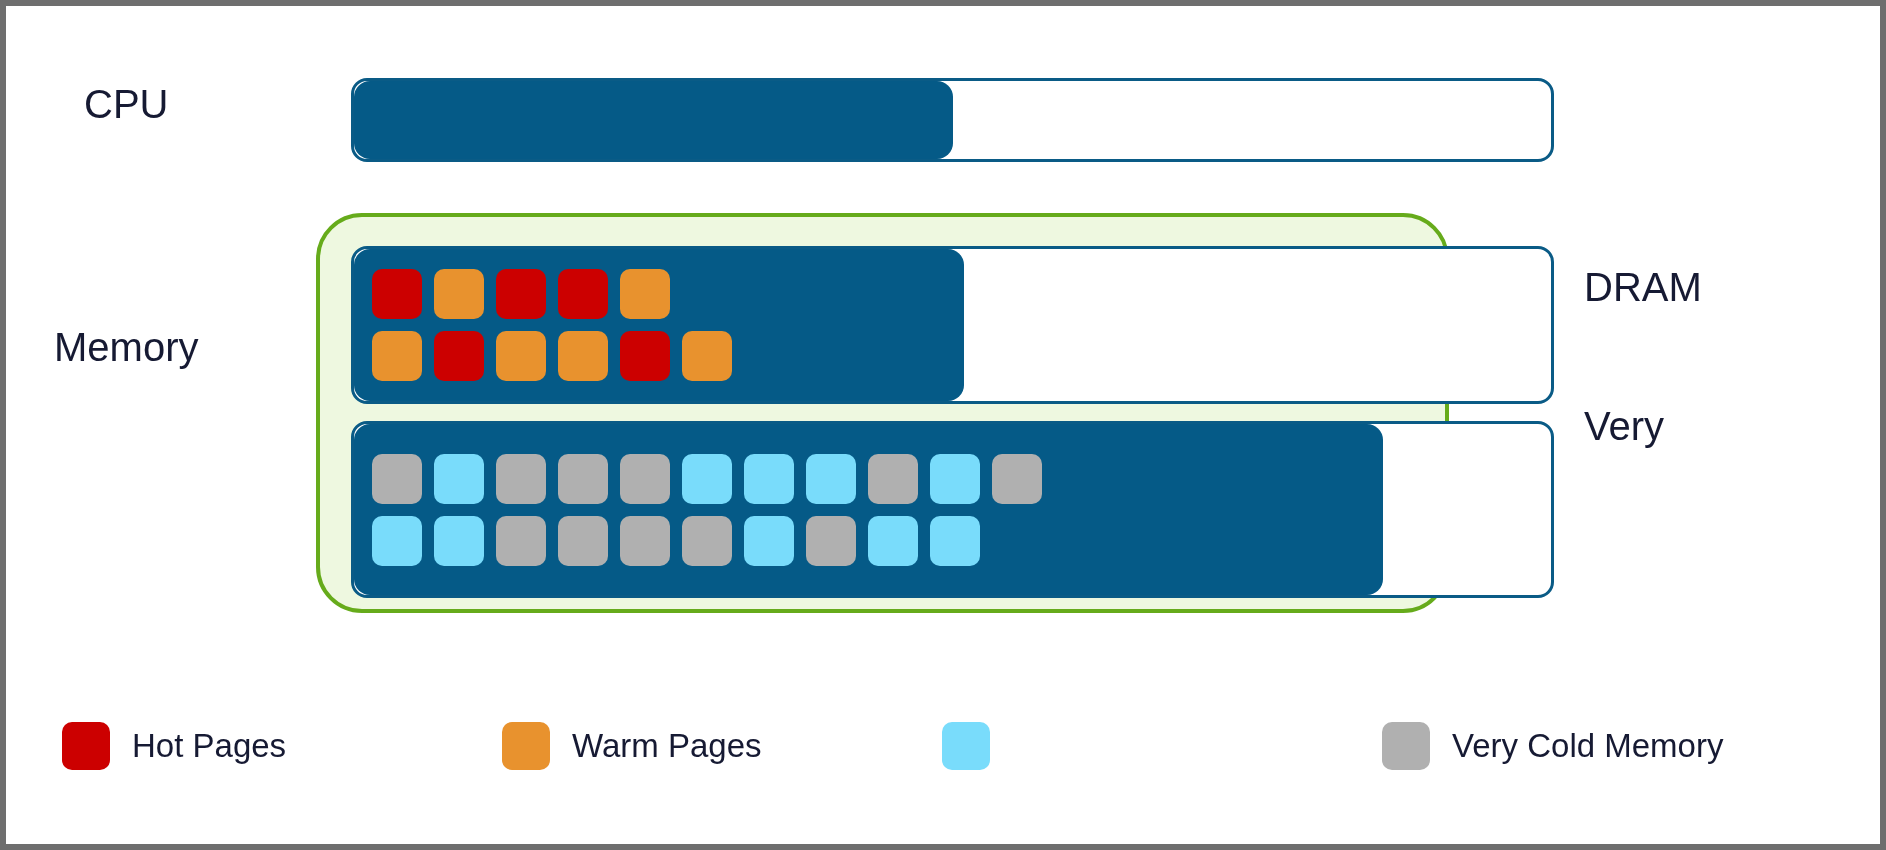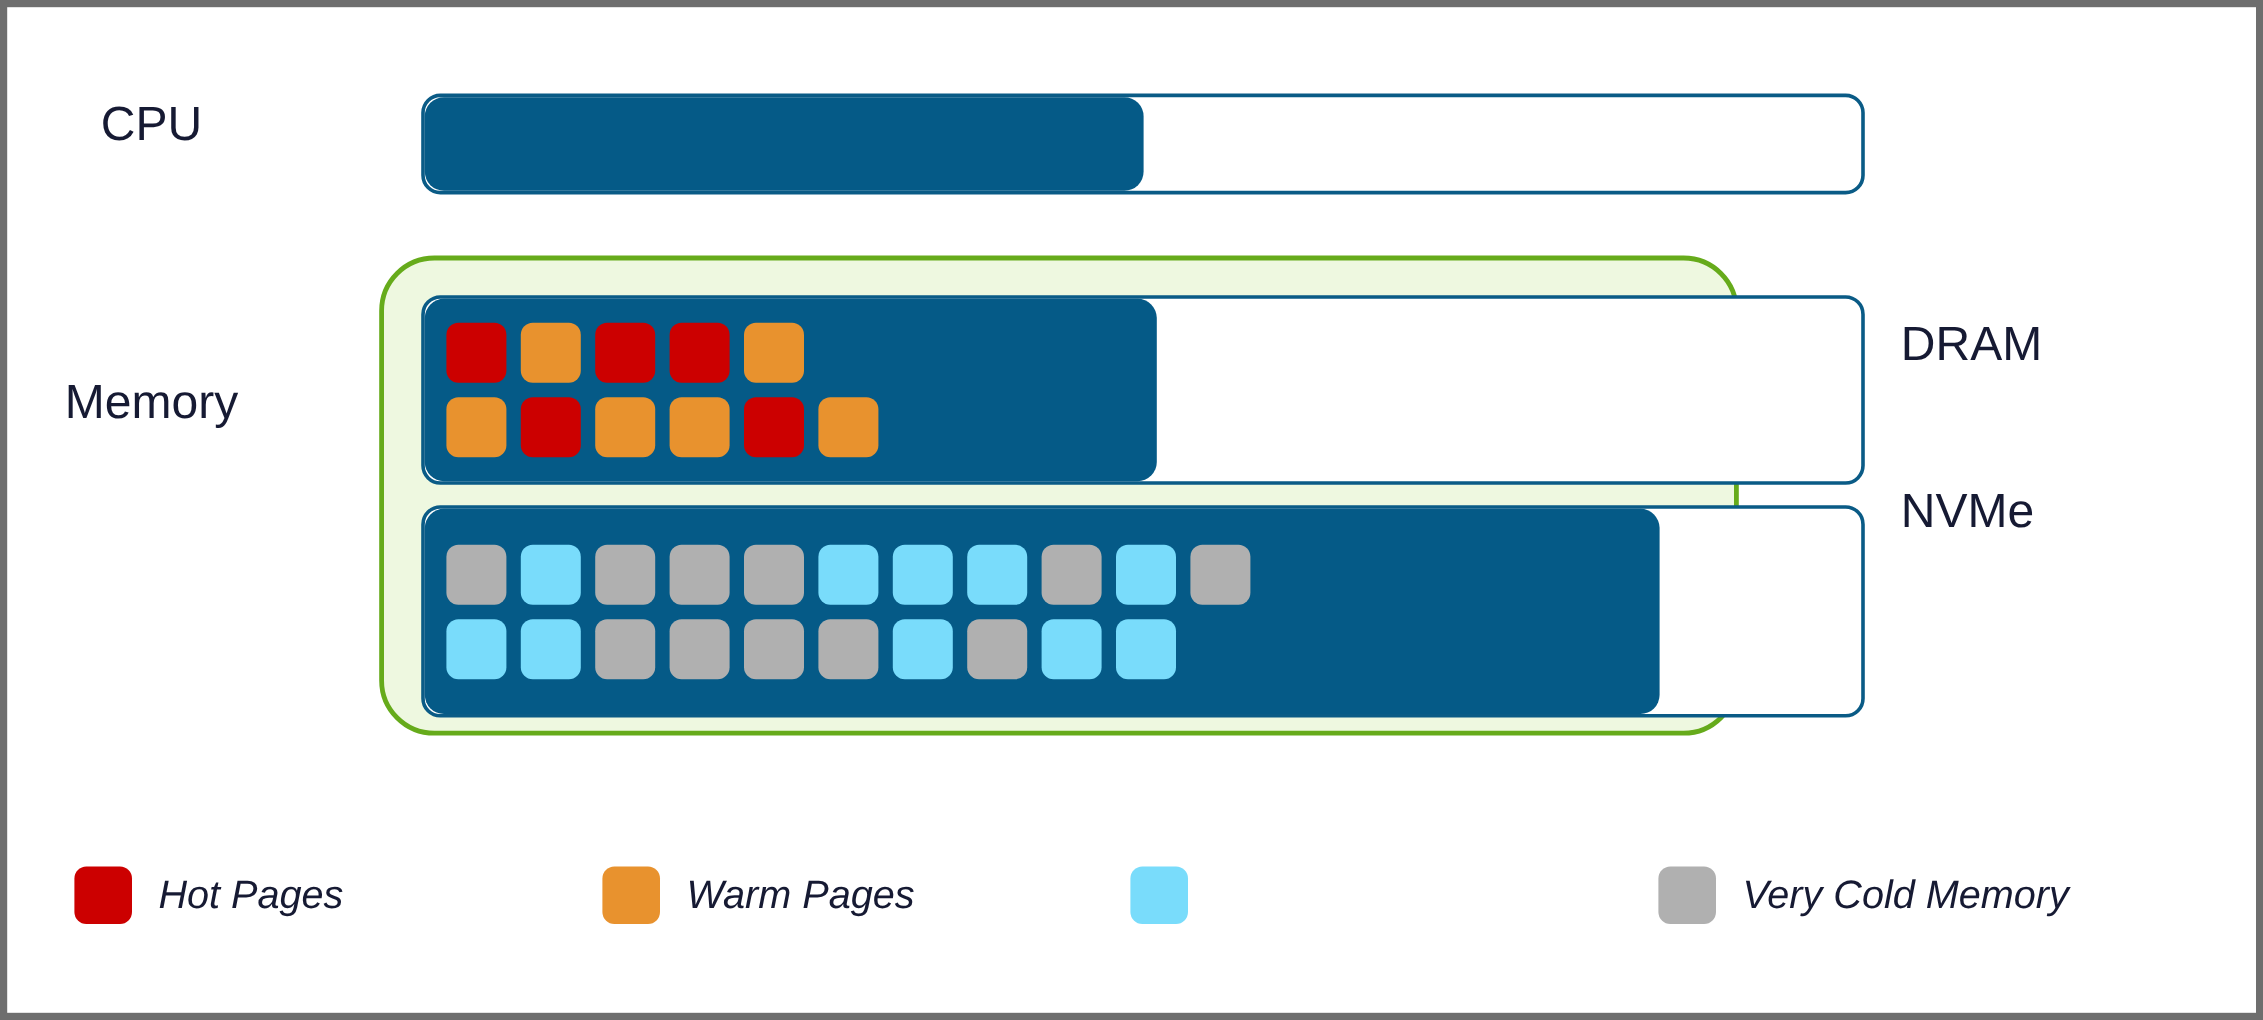--- a/index.html
+++ b/index.html
@@ -20,21 +20,21 @@
 
   
   .row-label {
     position: absolute;
     color: #161a33;
     font-size: 40px;
     font-family: "Liberation Sans", sans-serif;
     white-space: nowrap;
   }
   #cpu-label  { left: 78px;  top: 76px; }
-  #mem-label  { left: 48px;  top: 307px; }
+  #mem-label  { left: 48px;  top: 319px; }
 
   
   .tier-label {
     position: absolute;
     color: #161a33;
     font-size: 40px;
     white-space: nowrap;
   }
   #dram-label { left: 1578px; top: 243px; margin-top: 16px; }
   #nvme-label { left: 1578px; top: 398px; }
@@ -100,21 +100,20 @@
   .page-verycold  { background: #b0b0b0; }
 
   
   #legend {
     position: absolute;
     left: 56px;
     top: 716px;
     width: 1760px;
     display: flex;
     flex-direction: row;
-    font-style: italic;
   }
   .legend-item {
     display: flex;
     flex-direction: row;
     align-items: center;
     width: 480px;
   }
   .legend-swatch {
     width: 48px;
     height: 48px;
@@ -192,21 +191,21 @@
             <div class="page-cell page-verycold"></div>
             <div class="page-cell page-cold"></div>
             <div class="page-cell page-verycold"></div>
             <div class="page-cell page-cold"></div>
             <div class="page-cell page-cold"></div>
           </div>
         </div>
     </div>
   </div>
 
-  <div class="tier-label" id="nvme-label">NVMe</div>
+  <div class="tier-label" id="nvme-label">Very</div>
 
   <div id="legend">
       <div class="legend-item">
         <div class="legend-swatch" style="background: rgb(204, 0, 0);"></div>
         <div class="legend-text">Hot Pages</div>
       </div>
       <div class="legend-item">
         <div class="legend-swatch" style="background: rgb(232, 146, 46);"></div>
         <div class="legend-text">Warm Pages</div>
       </div>

